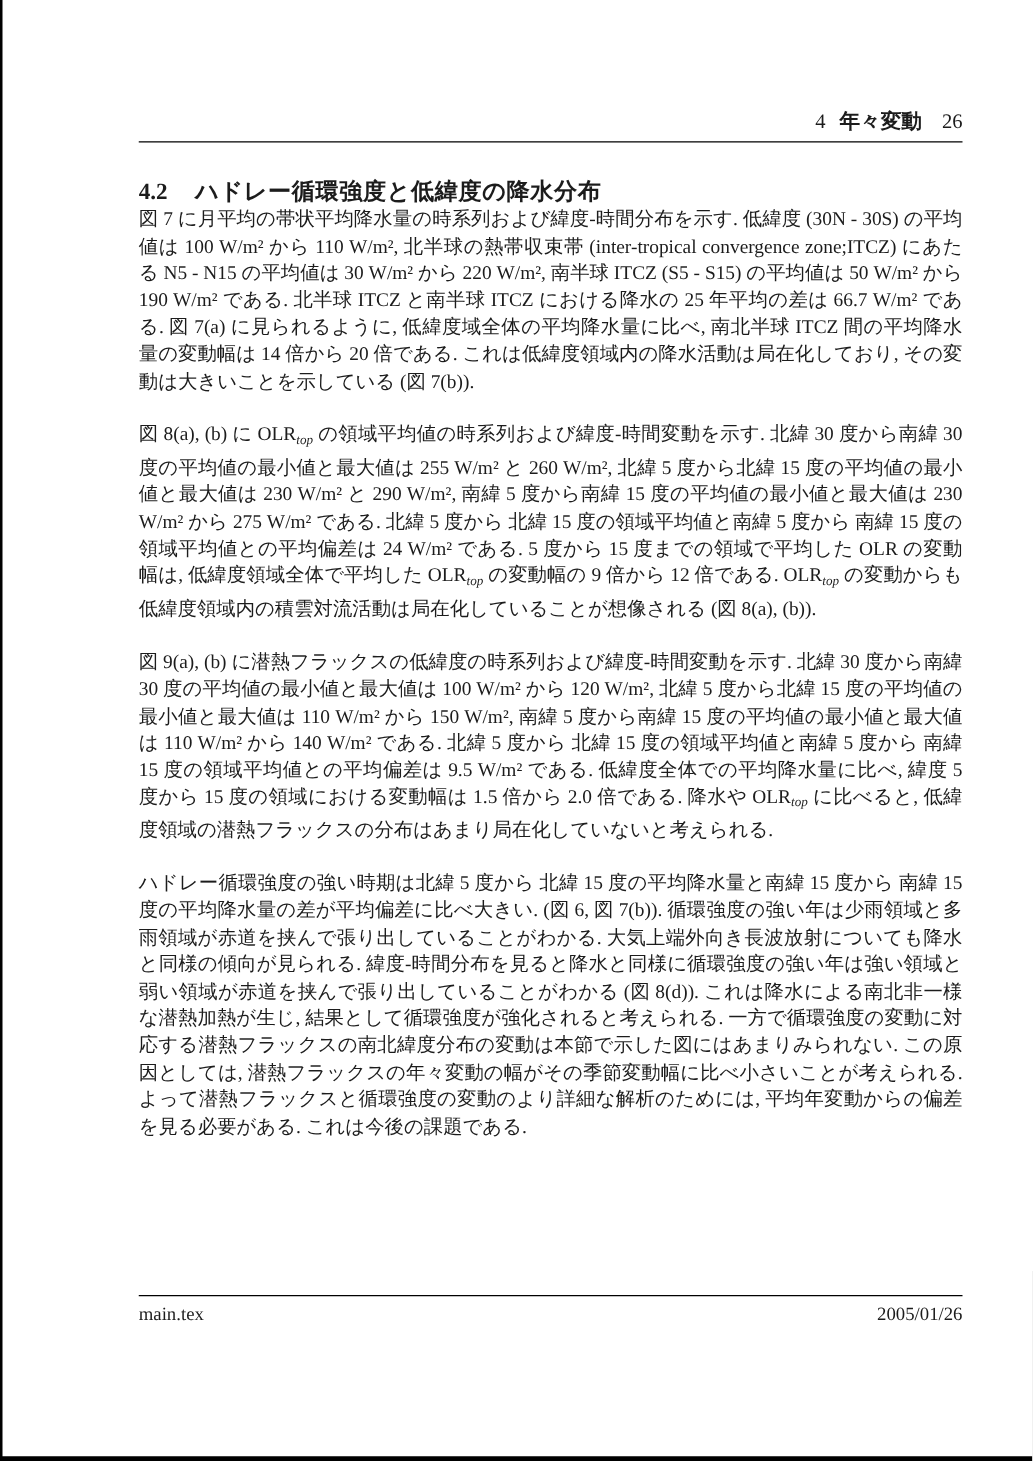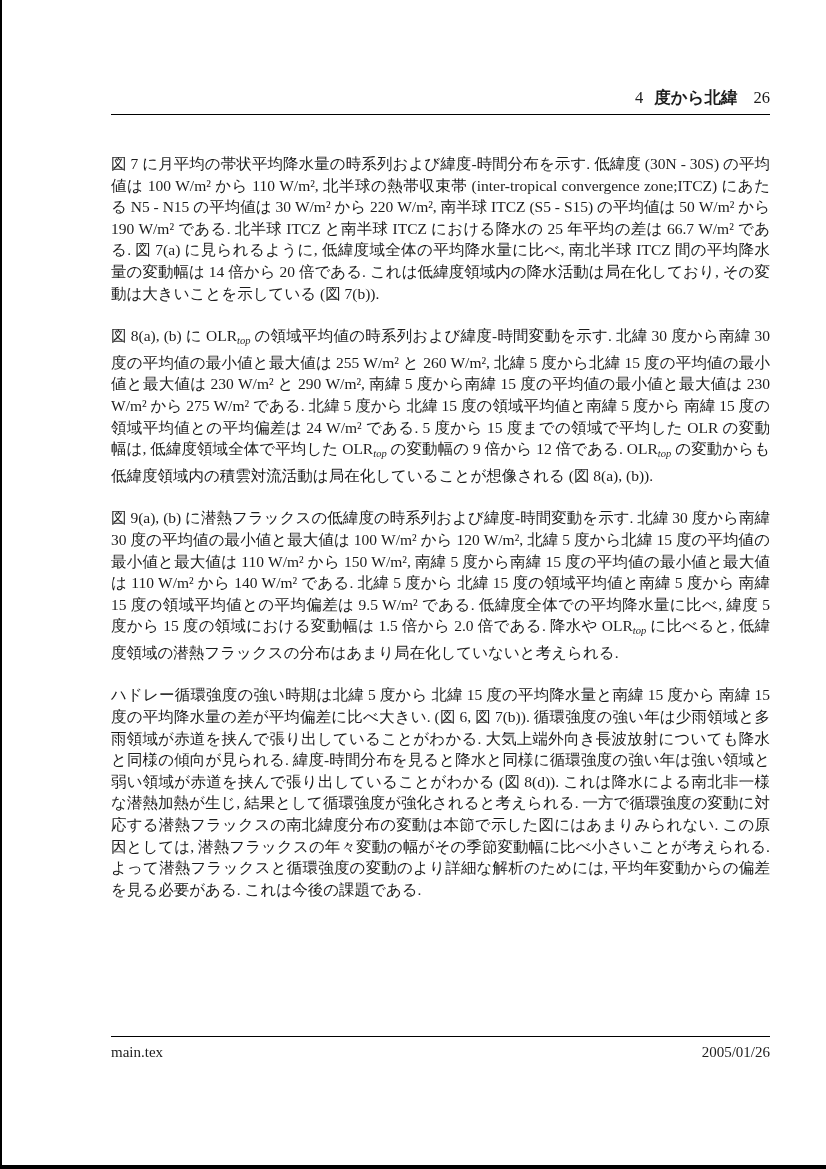--- a/index.html
+++ b/index.html
@@ -57,21 +57,20 @@
     font-size: 18.5px;
   }
   .sec-heading .title {
     font-family: "Liberation Sans", "DejaVu Sans", sans-serif;
     font-weight: bold;
     font-size: 18.5px;
     margin-left: 22px;
     letter-spacing: 0.5px;
   }
   .body-text {
-    margin-top: 38px;
     font-size: 15.5px;
     line-height: 21.6px;
     text-align: justify;
   }
   .body-text p { margin: 0 0 21px 0; }
   .body-text .sub {
     font-size: 10.5px;
     font-style: italic;
     vertical-align: -3px;
   }
@@ -94,25 +93,29 @@
 <body>
 
 <div class="page">
   <div class="edge-left"></div>
   <div class="edge-bottom"></div>
 
   <div class="content">
 
     <div class="doc-header">
       <span class="sec-num">4</span>
-      <span class="sec-name">度から北緯</span>
+      <span class="sec-name">年々変動</span>
       <span class="page-num">26</span>
     </div>
     <div class="header-rule"></div>
 
+    <div class="sec-heading">
+      <span class="num">4.2</span>
+      <span class="title">ハドレー循環強度と低緯度の降水分布</span>
+    </div>
 
     <div class="body-text">
         <p><span>図 7 に月平均の帯状平均降水量の時系列および緯度-時間分布を示す. 低緯度 (30N - 30S) の平均値は 100 W/m² から 110 W/m², 北半球の熱帯収束帯 (inter-tropical convergence zone;ITCZ) にあたる N5 - N15 の平均値は 30 W/m² から 220 W/m², 南半球 ITCZ (S5 - S15) の平均値は 50 W/m² から 190 W/m² である. 北半球 ITCZ と南半球 ITCZ における降水の 25 年平均の差は 66.7 W/m² である. 図 7(a) に見られるように, 低緯度域全体の平均降水量に比べ, 南北半球 ITCZ 間の平均降水量の変動幅は 14 倍から 20 倍である. これは低緯度領域内の降水活動は局在化しており, その変動は大きいことを示している (図 7(b)).</span></p>
         <p><span>図 8(a), (b) に OLR</span><span class="sub">top</span><span> の領域平均値の時系列および緯度-時間変動を示す. 北緯 30 度から南緯 30 度の平均値の最小値と最大値は 255 W/m² と 260 W/m², 北緯 5 度から北緯 15 度の平均値の最小値と最大値は 230 W/m² と 290 W/m², 南緯 5 度から南緯 15 度の平均値の最小値と最大値は 230 W/m² から 275 W/m² である. 北緯 5 度から 北緯 15 度の領域平均値と南緯 5 度から 南緯 15 度の領域平均値との平均偏差は 24 W/m² である. 5 度から 15 度までの領域で平均した OLR の変動幅は, 低緯度領域全体で平均した OLR</span><span class="sub">top</span><span> の変動幅の 9 倍から 12 倍である. OLR</span><span class="sub">top</span><span> の変動からも低緯度領域内の積雲対流活動は局在化していることが想像される (図 8(a), (b)).</span></p>
         <p><span>図 9(a), (b) に潜熱フラックスの低緯度の時系列および緯度-時間変動を示す. 北緯 30 度から南緯 30 度の平均値の最小値と最大値は 100 W/m² から 120 W/m², 北緯 5 度から北緯 15 度の平均値の最小値と最大値は 110 W/m² から 150 W/m², 南緯 5 度から南緯 15 度の平均値の最小値と最大値は 110 W/m² から 140 W/m² である. 北緯 5 度から 北緯 15 度の領域平均値と南緯 5 度から 南緯 15 度の領域平均値との平均偏差は 9.5 W/m² である. 低緯度全体での平均降水量に比べ, 緯度 5 度から 15 度の領域における変動幅は 1.5 倍から 2.0 倍である. 降水や OLR</span><span class="sub">top</span><span> に比べると, 低緯度領域の潜熱フラックスの分布はあまり局在化していないと考えられる.</span></p>
         <p><span>ハドレー循環強度の強い時期は北緯 5 度から 北緯 15 度の平均降水量と南緯 15 度から 南緯 15 度の平均降水量の差が平均偏差に比べ大きい. (図 6, 図 7(b)). 循環強度の強い年は少雨領域と多雨領域が赤道を挟んで張り出していることがわかる. 大気上端外向き長波放射についても降水と同様の傾向が見られる. 緯度-時間分布を見ると降水と同様に循環強度の強い年は強い領域と弱い領域が赤道を挟んで張り出していることがわかる (図 8(d)). これは降水による南北非一様な潜熱加熱が生じ, 結果として循環強度が強化されると考えられる. 一方で循環強度の変動に対応する潜熱フラックスの南北緯度分布の変動は本節で示した図にはあまりみられない. この原因としては, 潜熱フラックスの年々変動の幅がその季節変動幅に比べ小さいことが考えられる. よって潜熱フラックスと循環強度の変動のより詳細な解析のためには, 平均年変動からの偏差を見る必要がある. これは今後の課題である.</span></p>
       </div>
 
   </div>
 

